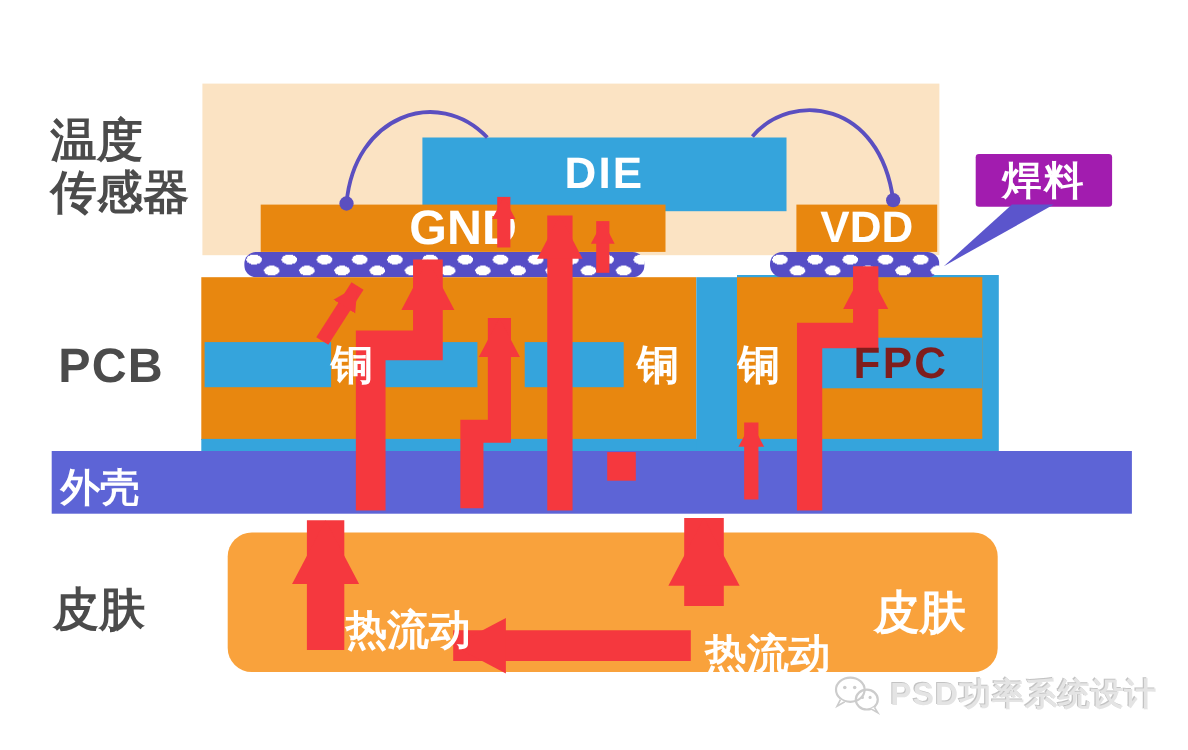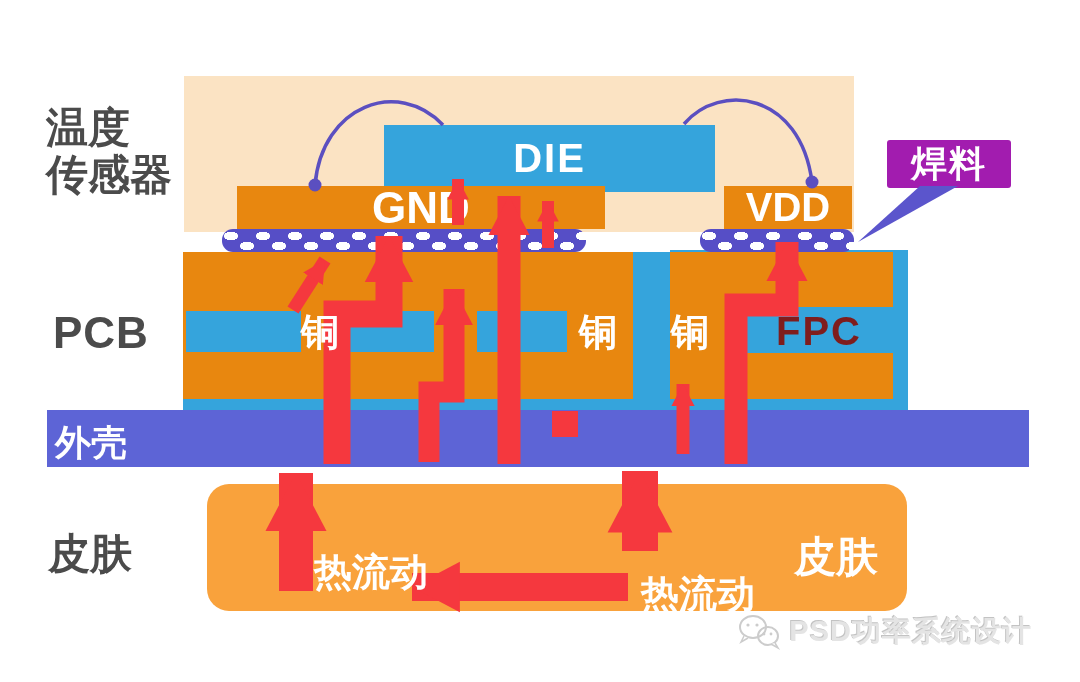--- a/index.html
+++ b/index.html
@@ -27,21 +27,21 @@
     background-image:
       radial-gradient(7px 4.5px at 9px 7px,  #ffffff 98%, rgba(255,255,255,0) 100%),
       radial-gradient(7px 4.5px at 25px 17px,#ffffff 98%, rgba(255,255,255,0) 100%);
     background-size:32px 23px;
     z-index:2;
   }
   svg.overlay{position:absolute;left:0;top:0;z-index:5;pointer-events:none;}
   .blk{z-index:1;}
   .callout-box{z-index:4;border-radius:3px;}
   .watermark{
-    position:absolute;right:48px;top:612px;display:flex;align-items:center;gap:8px;z-index:6;
+    position:absolute;right:28px;top:612px;display:flex;align-items:center;gap:8px;z-index:6;
     color:#e4e4e4;font-size:29px;font-weight:700;
     text-shadow:-1px -1px 0 #c3c3c3, 1px 1px 0 #ffffff;
     letter-spacing:1px;
   }
 </style>
 </head>
 <body>
 
 <div class="stage">
 

